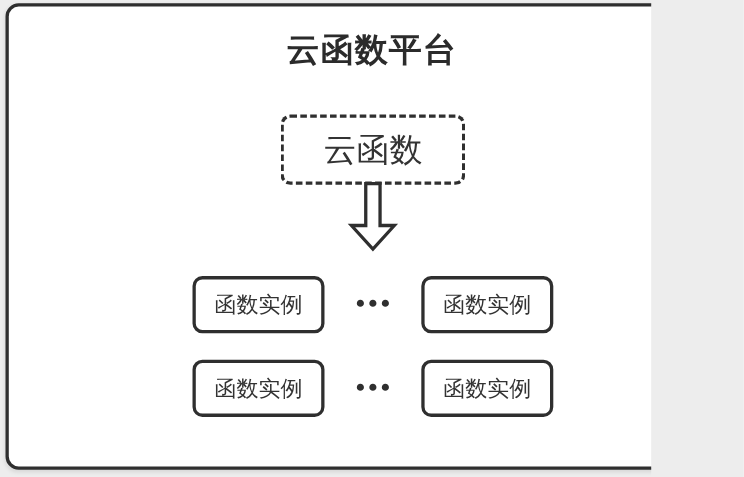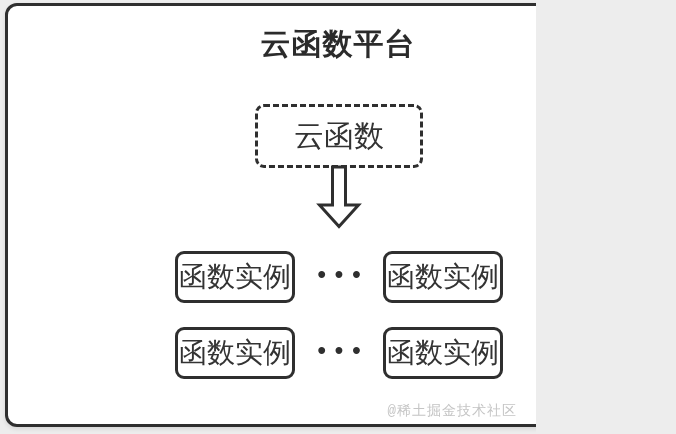--- a/index.html
+++ b/index.html
@@ -2,24 +2,24 @@
 <html><head>
 <meta charset="utf-8">
 <style>
   html, body {
     margin: 0;
     padding: 0;
     background: #ededed;
   }
   .canvas {
     position: relative;
-    width: 536px;
+    width: 592px;
     height: 434px;
     background: #ededed;
-    font-family: Liberation Mono, monospace;
+    font-family: Liberation Serif, serif;
     overflow: hidden;
   }
   .frame {
     position: absolute;
     left: 5px;
     top: 3px;
     width: 665px;
     height: 424px;
     box-sizing: border-box;
     border: 3px solid #2f2f2f;
@@ -66,21 +66,21 @@
     position: absolute;
     width: 120px;
     height: 52px;
     box-sizing: border-box;
     border: 3px solid #2f2f2f;
     border-radius: 9px;
     background: #ffffff;
     display: flex;
     align-items: center;
     justify-content: center;
-    font-size: 28px;
+    font-size: 20px;
     color: #333333;
   }
   .pos-r1-left  { left: 175px; top: 251px; }
   .pos-r1-right { left: 383px; top: 251px; }
   .pos-r2-left  { left: 175px; top: 327px; }
   .pos-r2-right { left: 383px; top: 327px; }
   .dots {
     position: absolute;
     left: 295px;
     width: 88px;
@@ -122,14 +122,13 @@
   <div class="dots dots-r1">•••</div>
 
   <div class="inst-box pos-r1-right">函数实例</div>
 
   <div class="inst-box pos-r2-left">函数实例</div>
 
   <div class="dots dots-r2">•••</div>
 
   <div class="inst-box pos-r2-right">函数实例</div>
 
-  <div class="watermark">@稀土掘金技术社区</div>
 </div>
 
 </body></html>

